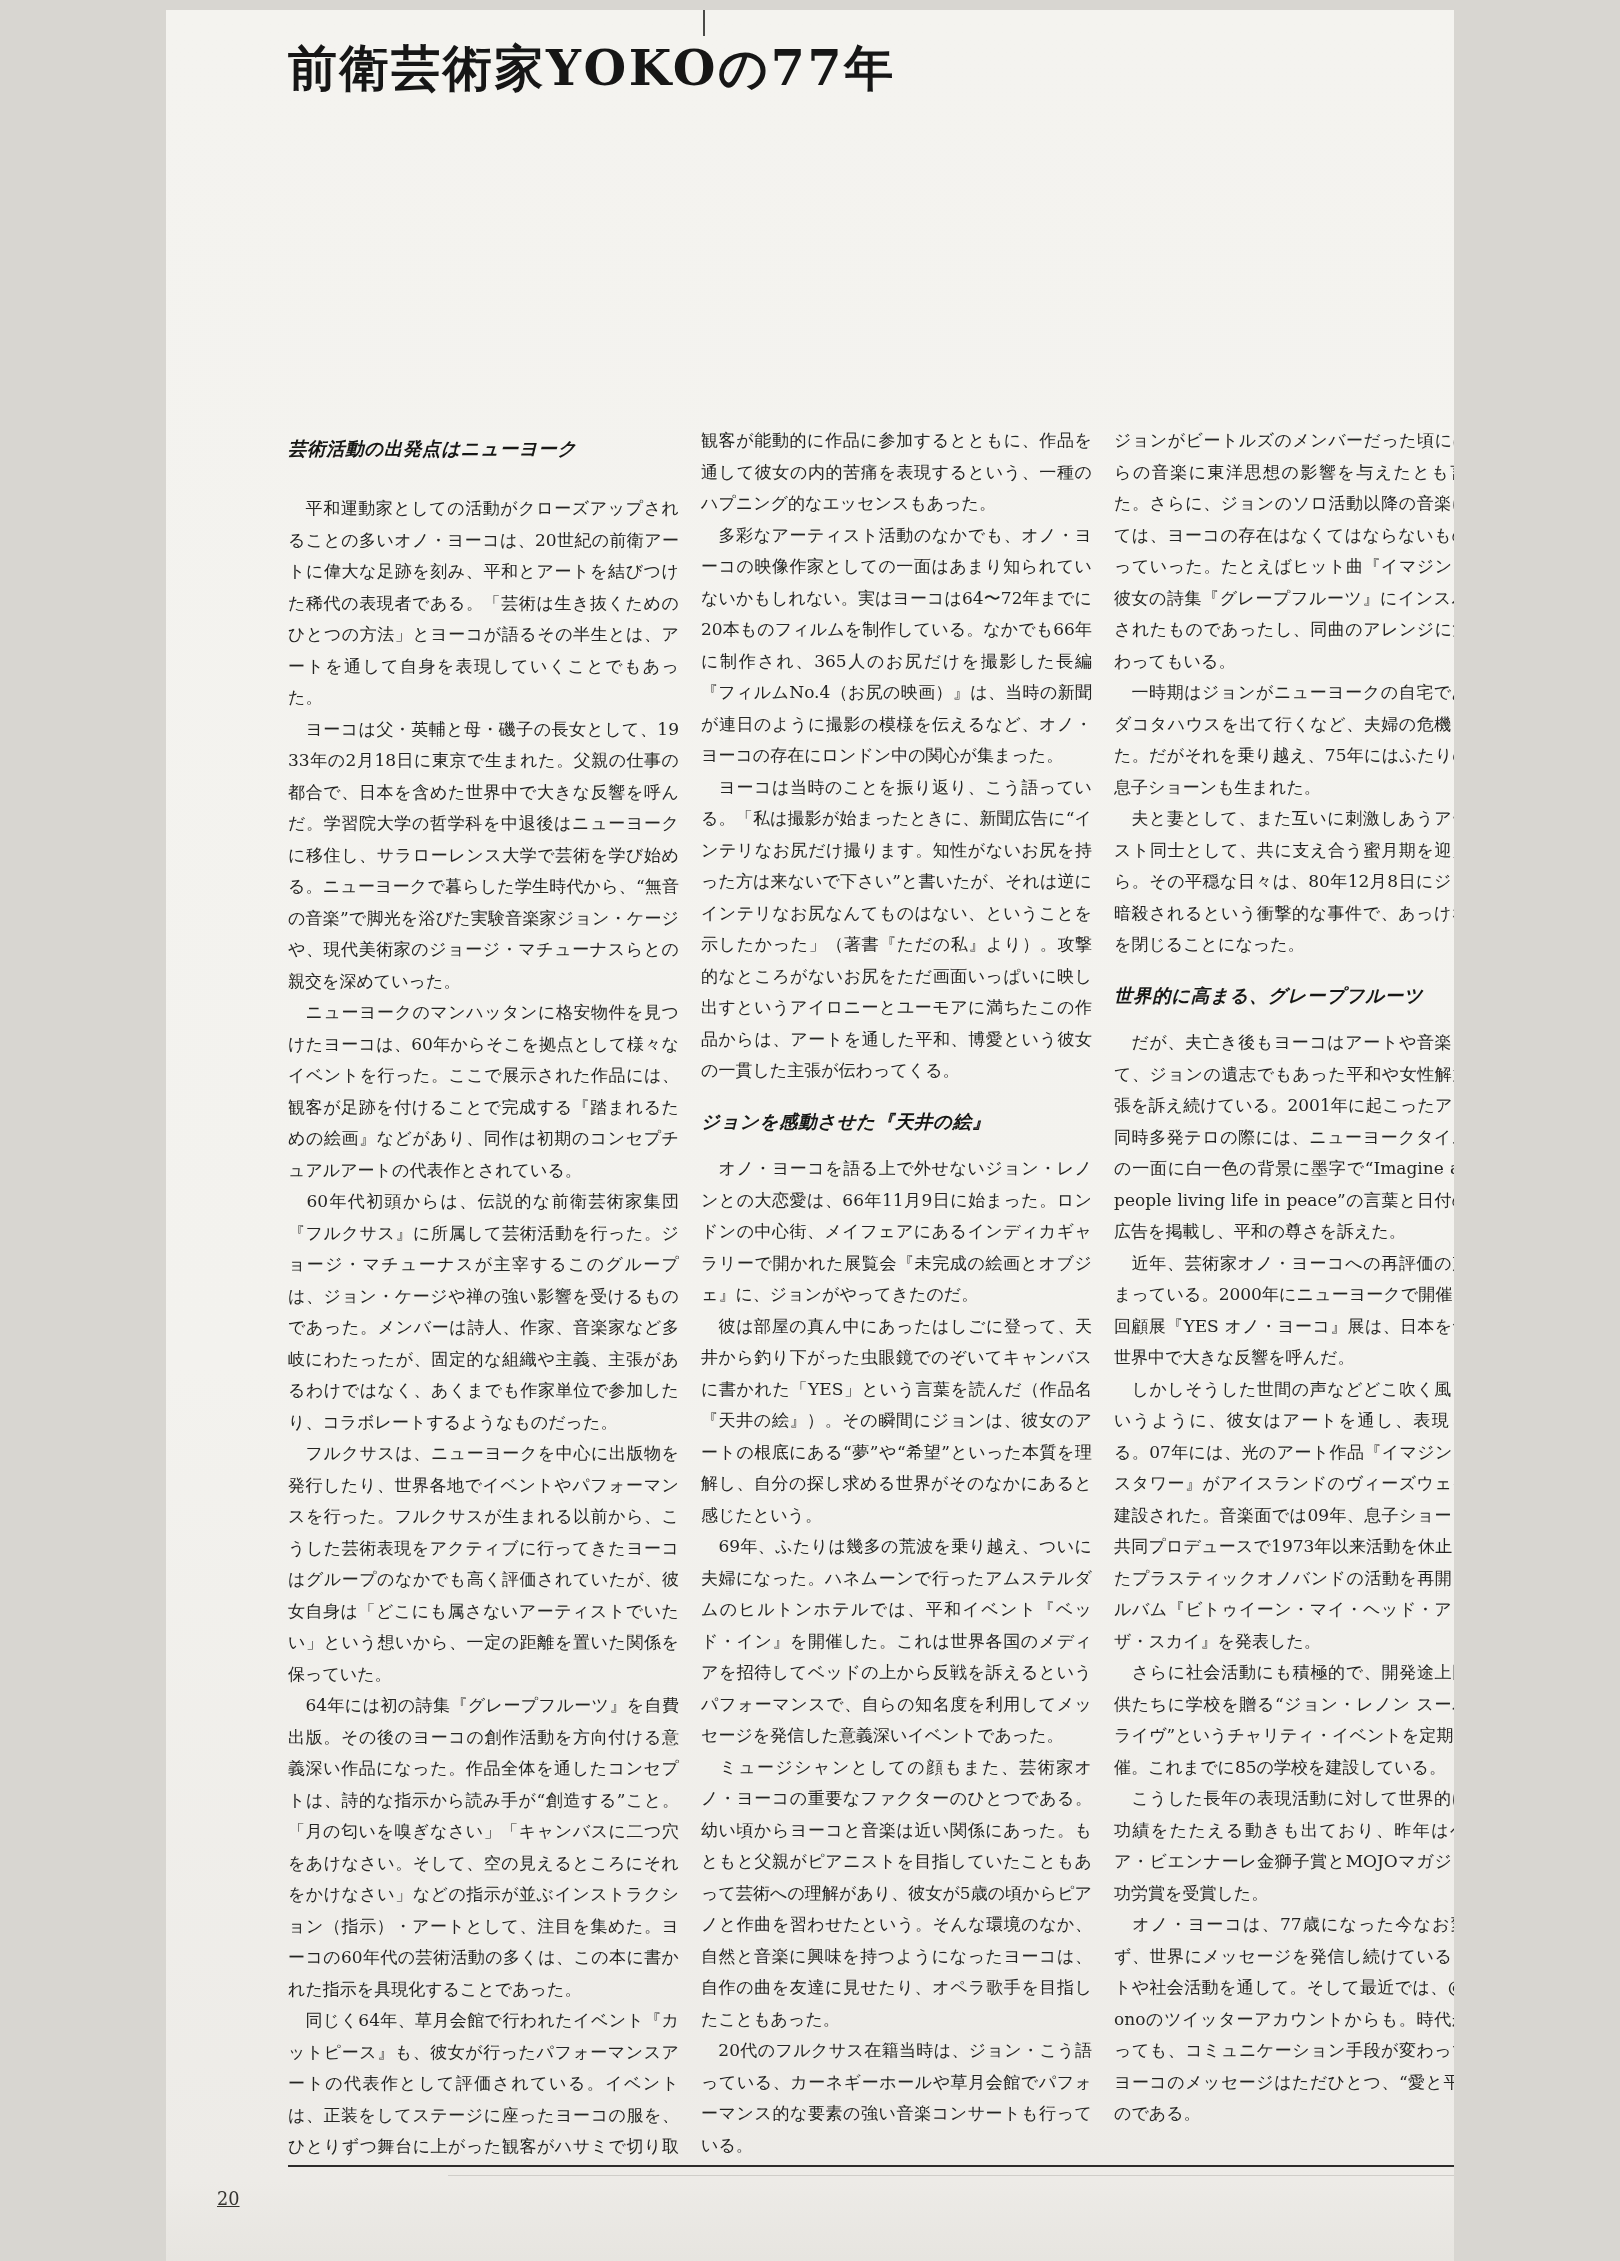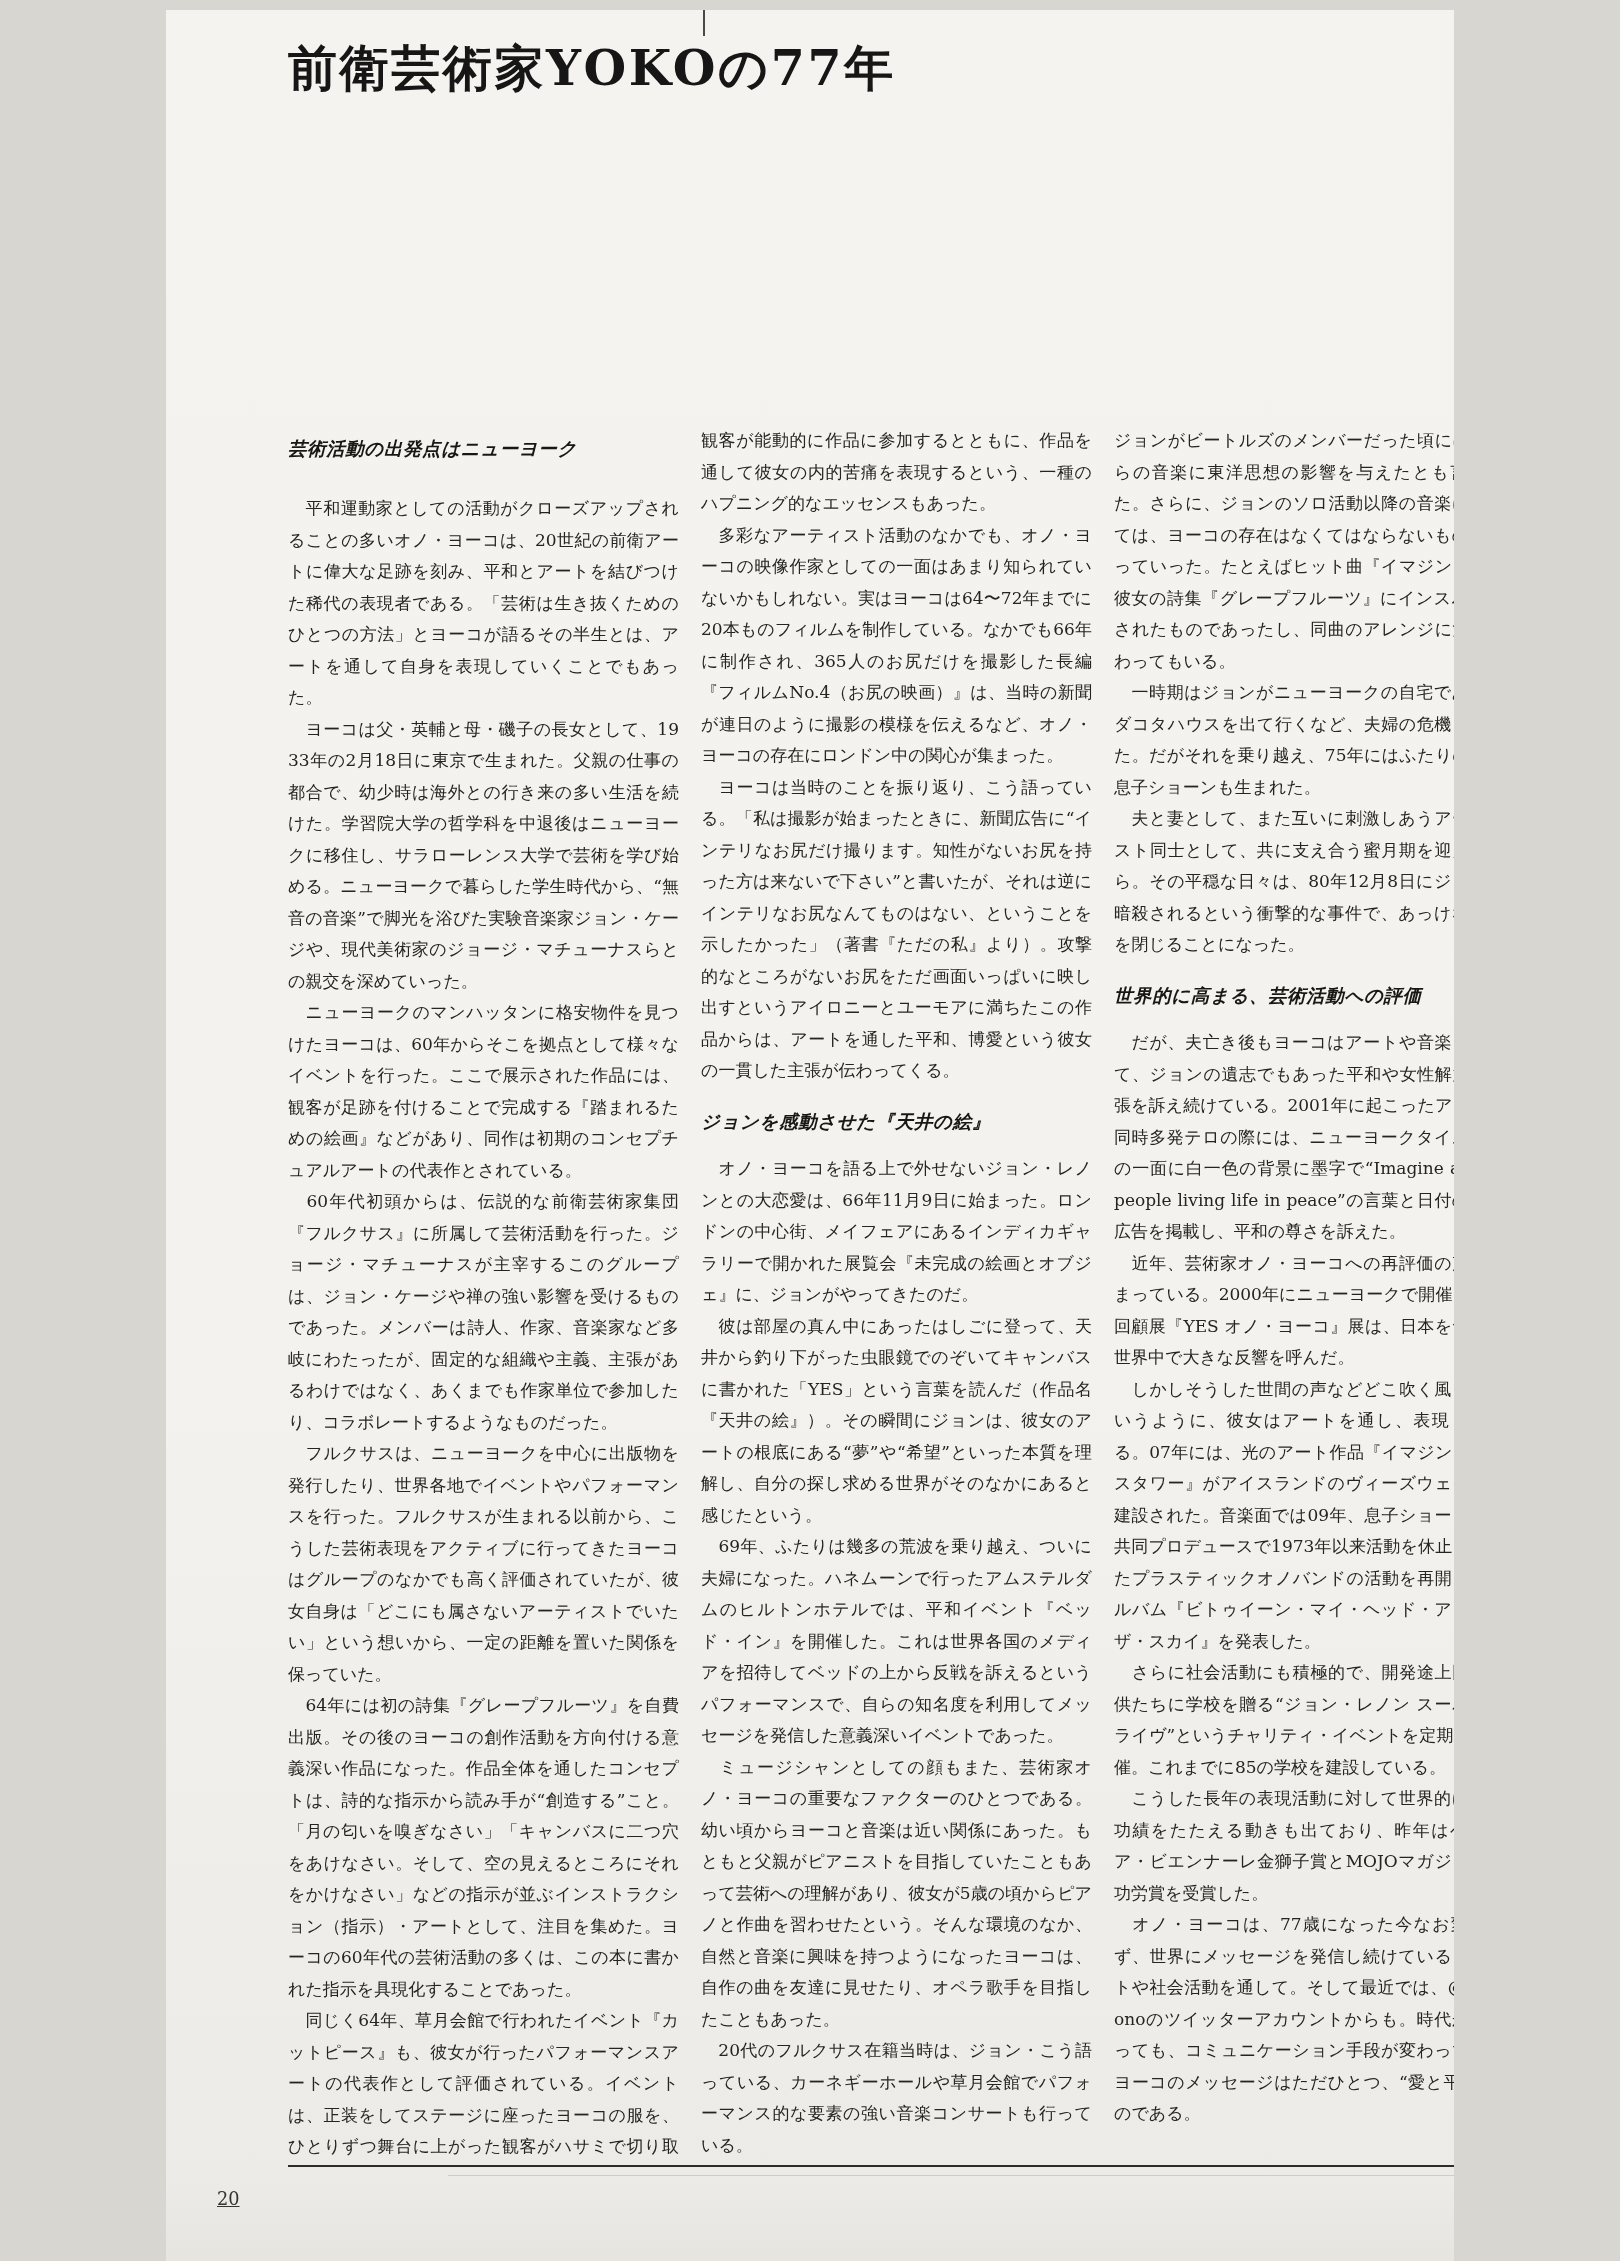--- a/index.html
+++ b/index.html
@@ -119,21 +119,21 @@
   <div class="reg-mark"></div>
 
   <h1 class="title">前衛芸術家YOKOの77年</h1>
 
   <div class="columns">
 
     <div class="col">
       <h2 class="section-heading lead">芸術活動の出発点はニューヨーク</h2>
       <div>
           <p class="para">　平和運動家としての活動がクローズアップされることの多いオノ・ヨーコは、20世紀の前衛アートに偉大な足跡を刻み、平和とアートを結びつけた稀代の表現者である。「芸術は生き抜くためのひとつの方法」とヨーコが語るその半生とは、アートを通して自身を表現していくことでもあった。</p>
-          <p class="para">　ヨーコは父・英輔と母・磯子の長女として、1933年の2月18日に東京で生まれた。父親の仕事の都合で、幼少時は海外との行き来の多い生活を続けた。学習院大学の哲学科を中退後はニューヨークに移住し、サラローレンス大学で芸術を学び始める。ニューヨークで暮らした学生時代から、“無音の音楽”で脚光を浴びた実験音楽家ジョン・ケージや、現代美術家のジョージ・マチューナスらとの親交を深めていった。</p>
+          <p class="para">　ヨーコは父・英輔と母・磯子の長女として、1933年の2月18日に東京で生まれた。父親の仕事の都合で、日本を含めた世界中で大きな反響を呼んだ。学習院大学の哲学科を中退後はニューヨークに移住し、サラローレンス大学で芸術を学び始める。ニューヨークで暮らした学生時代から、“無音の音楽”で脚光を浴びた実験音楽家ジョン・ケージや、現代美術家のジョージ・マチューナスらとの親交を深めていった。</p>
           <p class="para">　ニューヨークのマンハッタンに格安物件を見つけたヨーコは、60年からそこを拠点として様々なイベントを行った。ここで展示された作品には、観客が足跡を付けることで完成する『踏まれるための絵画』などがあり、同作は初期のコンセプチュアルアートの代表作とされている。</p>
           <p class="para">　60年代初頭からは、伝説的な前衛芸術家集団『フルクサス』に所属して芸術活動を行った。ジョージ・マチューナスが主宰するこのグループは、ジョン・ケージや禅の強い影響を受けるものであった。メンバーは詩人、作家、音楽家など多岐にわたったが、固定的な組織や主義、主張があるわけではなく、あくまでも作家単位で参加したり、コラボレートするようなものだった。</p>
           <p class="para">　フルクサスは、ニューヨークを中心に出版物を発行したり、世界各地でイベントやパフォーマンスを行った。フルクサスが生まれる以前から、こうした芸術表現をアクティブに行ってきたヨーコはグループのなかでも高く評価されていたが、彼女自身は「どこにも属さないアーティストでいたい」という想いから、一定の距離を置いた関係を保っていた。</p>
           <p class="para">　64年には初の詩集『グレープフルーツ』を自費出版。その後のヨーコの創作活動を方向付ける意義深い作品になった。作品全体を通したコンセプトは、詩的な指示から読み手が“創造する”こと。「月の匂いを嗅ぎなさい」「キャンバスに二つ穴をあけなさい。そして、空の見えるところにそれをかけなさい」などの指示が並ぶインストラクション（指示）・アートとして、注目を集めた。ヨーコの60年代の芸術活動の多くは、この本に書かれた指示を具現化することであった。</p>
           <p class="para">　同じく64年、草月会館で行われたイベント『カットピース』も、彼女が行ったパフォーマンスアートの代表作として評価されている。イベントは、正装をしてステージに座ったヨーコの服を、ひとりずつ舞台に上がった観客がハサミで切り取っていくという内容。</p>
         </div>
     </div>
 
     <div class="col">
       <div>
@@ -150,21 +150,21 @@
           <p class="para">　20代のフルクサス在籍当時は、ジョン・こう語っている、カーネギーホールや草月会館でパフォーマンス的な要素の強い音楽コンサートも行っている。</p>
         </div>
     </div>
 
     <div class="col">
       <div>
           <p class="para">ジョンがビートルズのメンバーだった頃には、彼らの音楽に東洋思想の影響を与えたとも言われた。さらに、ジョンのソロ活動以降の音楽においては、ヨーコの存在はなくてはならないものとなっていった。たとえばヒット曲『イマジン』は、彼女の詩集『グレープフルーツ』にインスパイアされたものであったし、同曲のアレンジに深く関わってもいる。</p>
           <p class="para">　一時期はジョンがニューヨークの自宅であったダコタハウスを出て行くなど、夫婦の危機もあった。だがそれを乗り越え、75年にはふたりの間に息子ショーンも生まれた。</p>
           <p class="para">　夫と妻として、また互いに刺激しあうアーティスト同士として、共に支え合う蜜月期を迎えた彼ら。その平穏な日々は、80年12月8日にジョンが暗殺されるという衝撃的な事件で、あっけなく幕を閉じることになった。</p>
         </div>
-      <h2 class="section-heading mid">世界的に高まる、芸術活動への評価</h2>
+      <h2 class="section-heading mid">世界的に高まる、グレープフルーツ</h2>
       <div>
           <p class="para">　だが、夫亡き後もヨーコはアートや音楽を通して、ジョンの遺志でもあった平和や女性解放の主張を訴え続けている。2001年に起こったアメリカ同時多発テロの際には、ニューヨークタイムズ紙の一面に白一色の背景に墨字で“Imagine all the people living life in peace”の言葉と日付のみの広告を掲載し、平和の尊さを訴えた。</p>
           <p class="para">　近年、芸術家オノ・ヨーコへの再評価の声が高まっている。2000年にニューヨークで開催された回顧展『YES オノ・ヨーコ』展は、日本を含めた世界中で大きな反響を呼んだ。</p>
           <p class="para">　しかしそうした世間の声などどこ吹く風とでもいうように、彼女はアートを通し、表現し続ける。07年には、光のアート作品『イマジン・ピースタワー』がアイスランドのヴィーズウェイ島に建設された。音楽面では09年、息子ショーンとの共同プロデュースで1973年以来活動を休止していたプラスティックオノバンドの活動を再開し、アルバム『ビトゥイーン・マイ・ヘッド・アンド・ザ・スカイ』を発表した。</p>
           <p class="para">　さらに社会活動にも積極的で、開発途上国の子供たちに学校を贈る“ジョン・レノン スーパー・ライヴ”というチャリティ・イベントを定期的に開催。これまでに85の学校を建設している。</p>
           <p class="para">　こうした長年の表現活動に対して世界的にその功績をたたえる動きも出ており、昨年はベネチア・ビエンナーレ金獅子賞とMOJOマガジン特別功労賞を受賞した。</p>
           <p class="para">　オノ・ヨーコは、77歳になった今なお変わらず、世界にメッセージを発信し続けている。アートや社会活動を通して。そして最近では、@yokoonoのツイッターアカウントからも。時代が変わっても、コミュニケーション手段が変わっても、ヨーコのメッセージはただひとつ、“愛と平和”なのである。</p>
         </div>
     </div>
 

